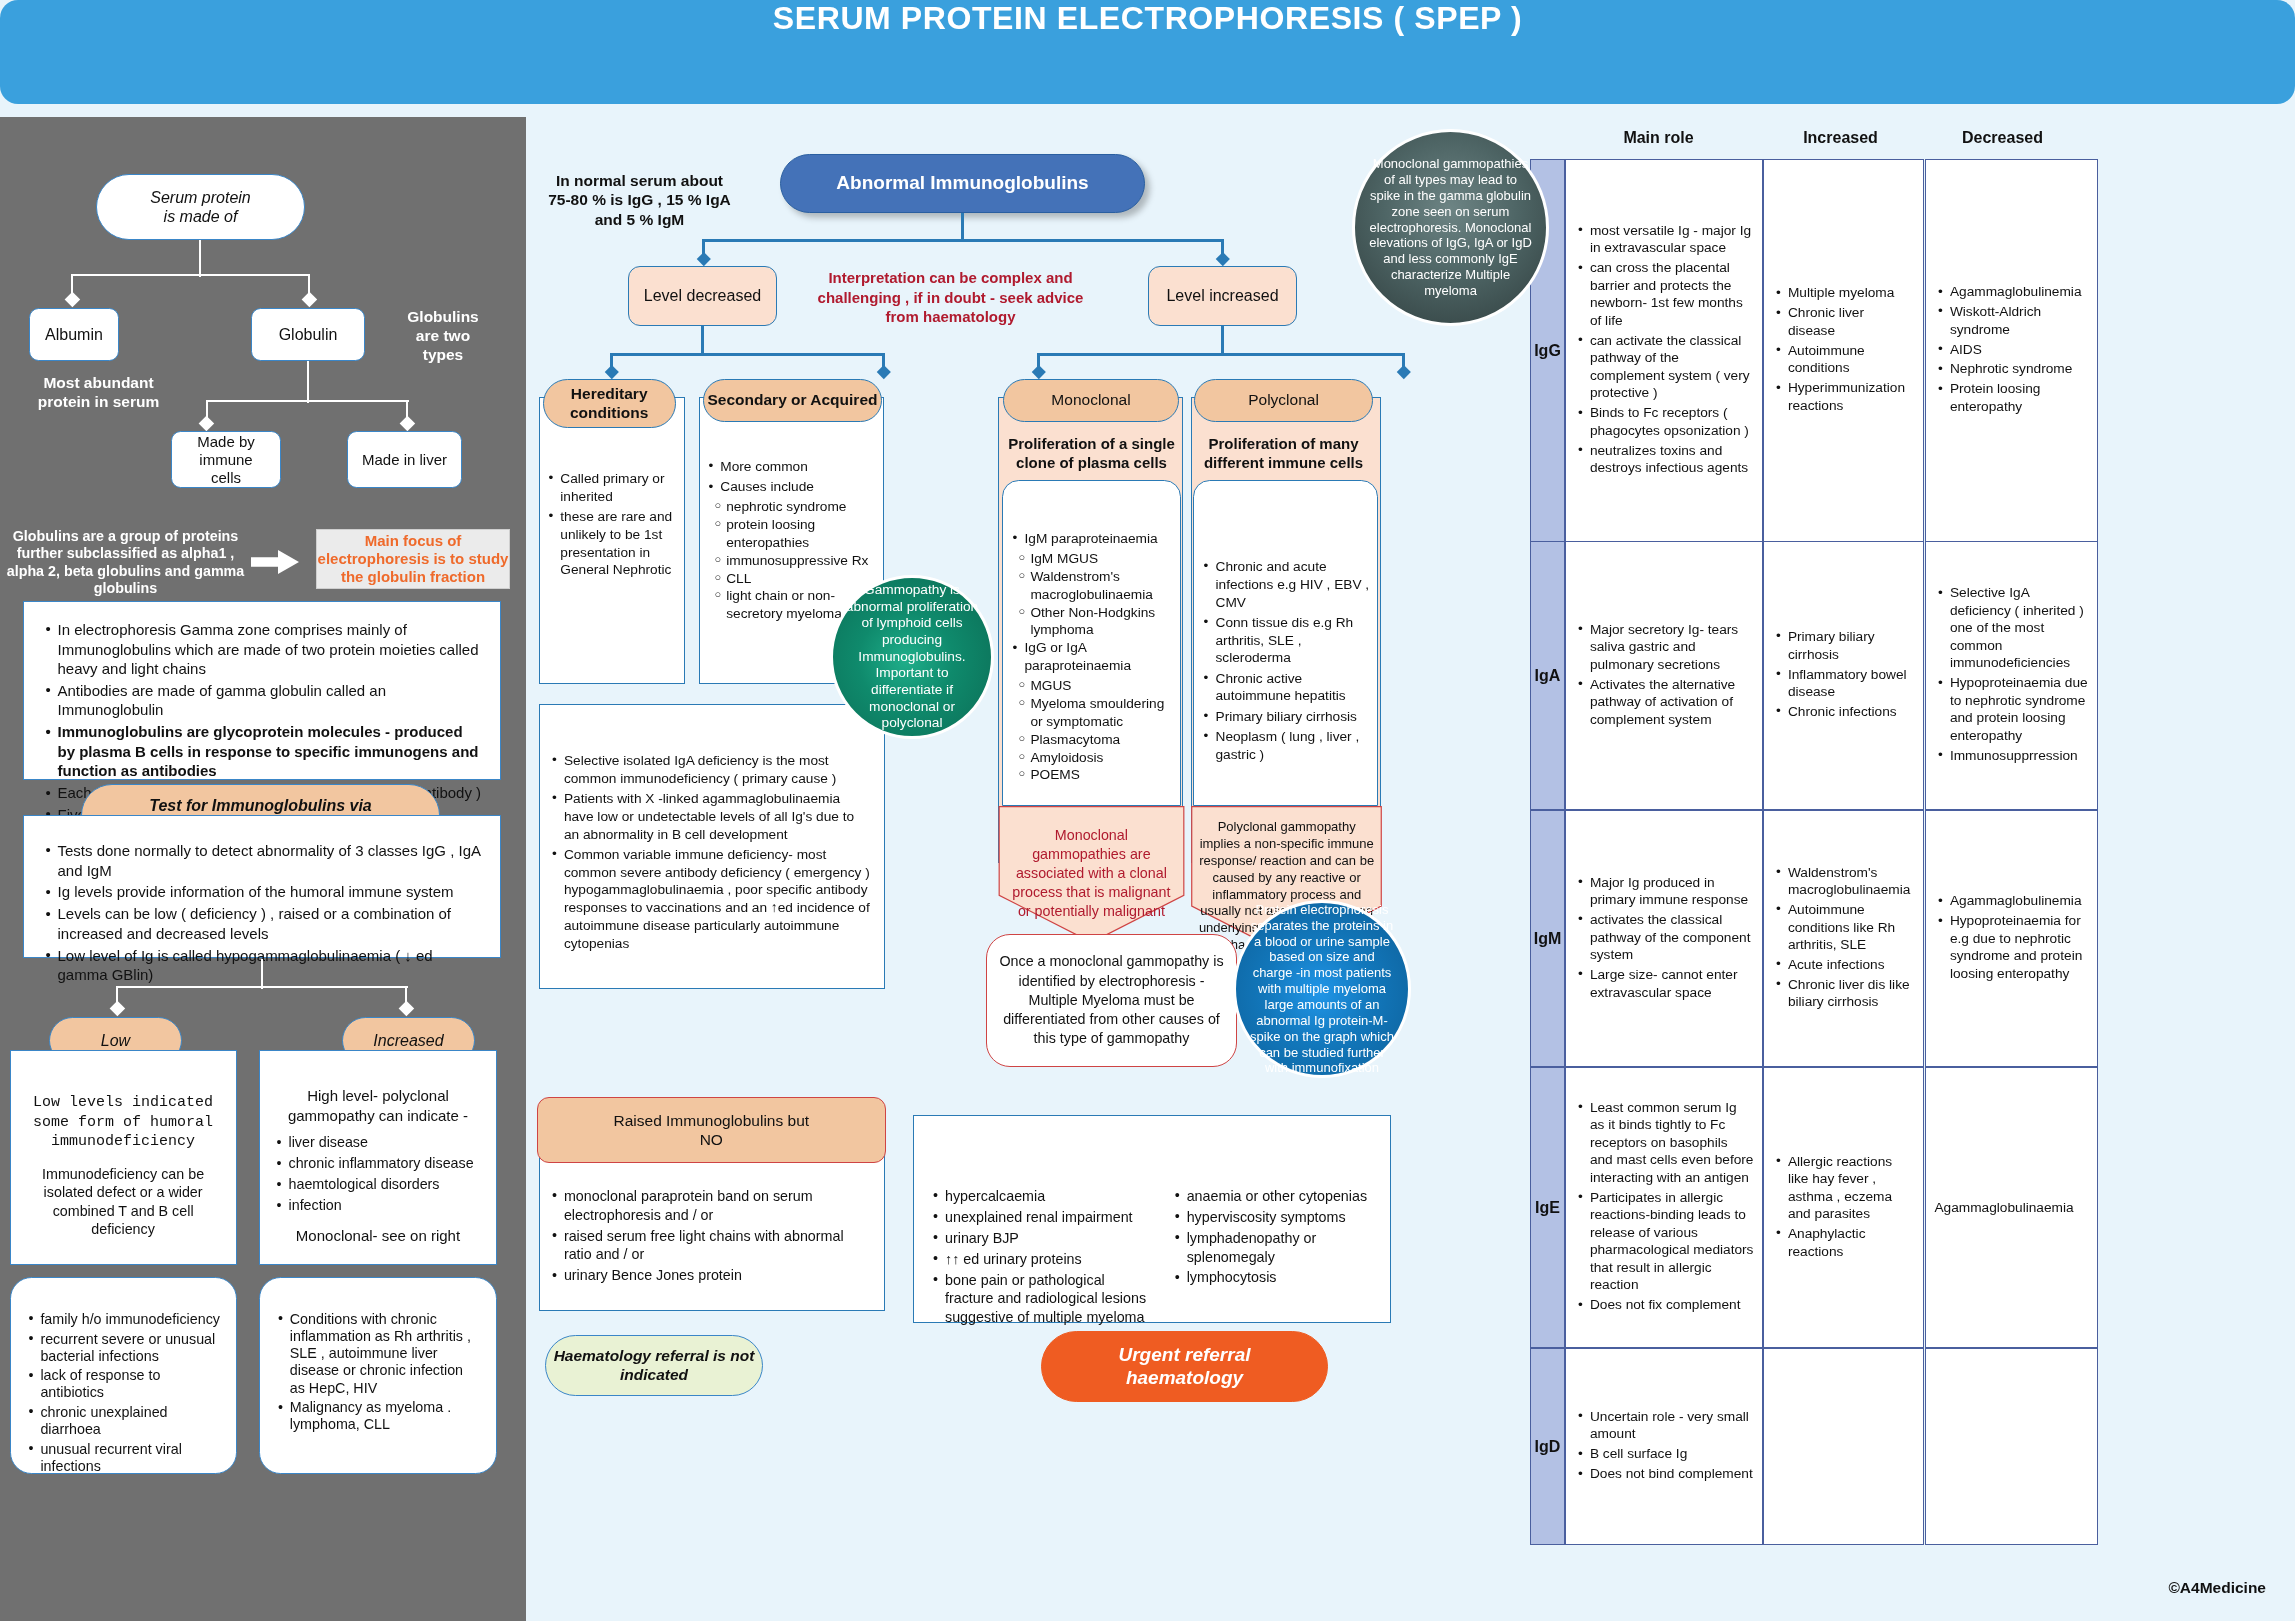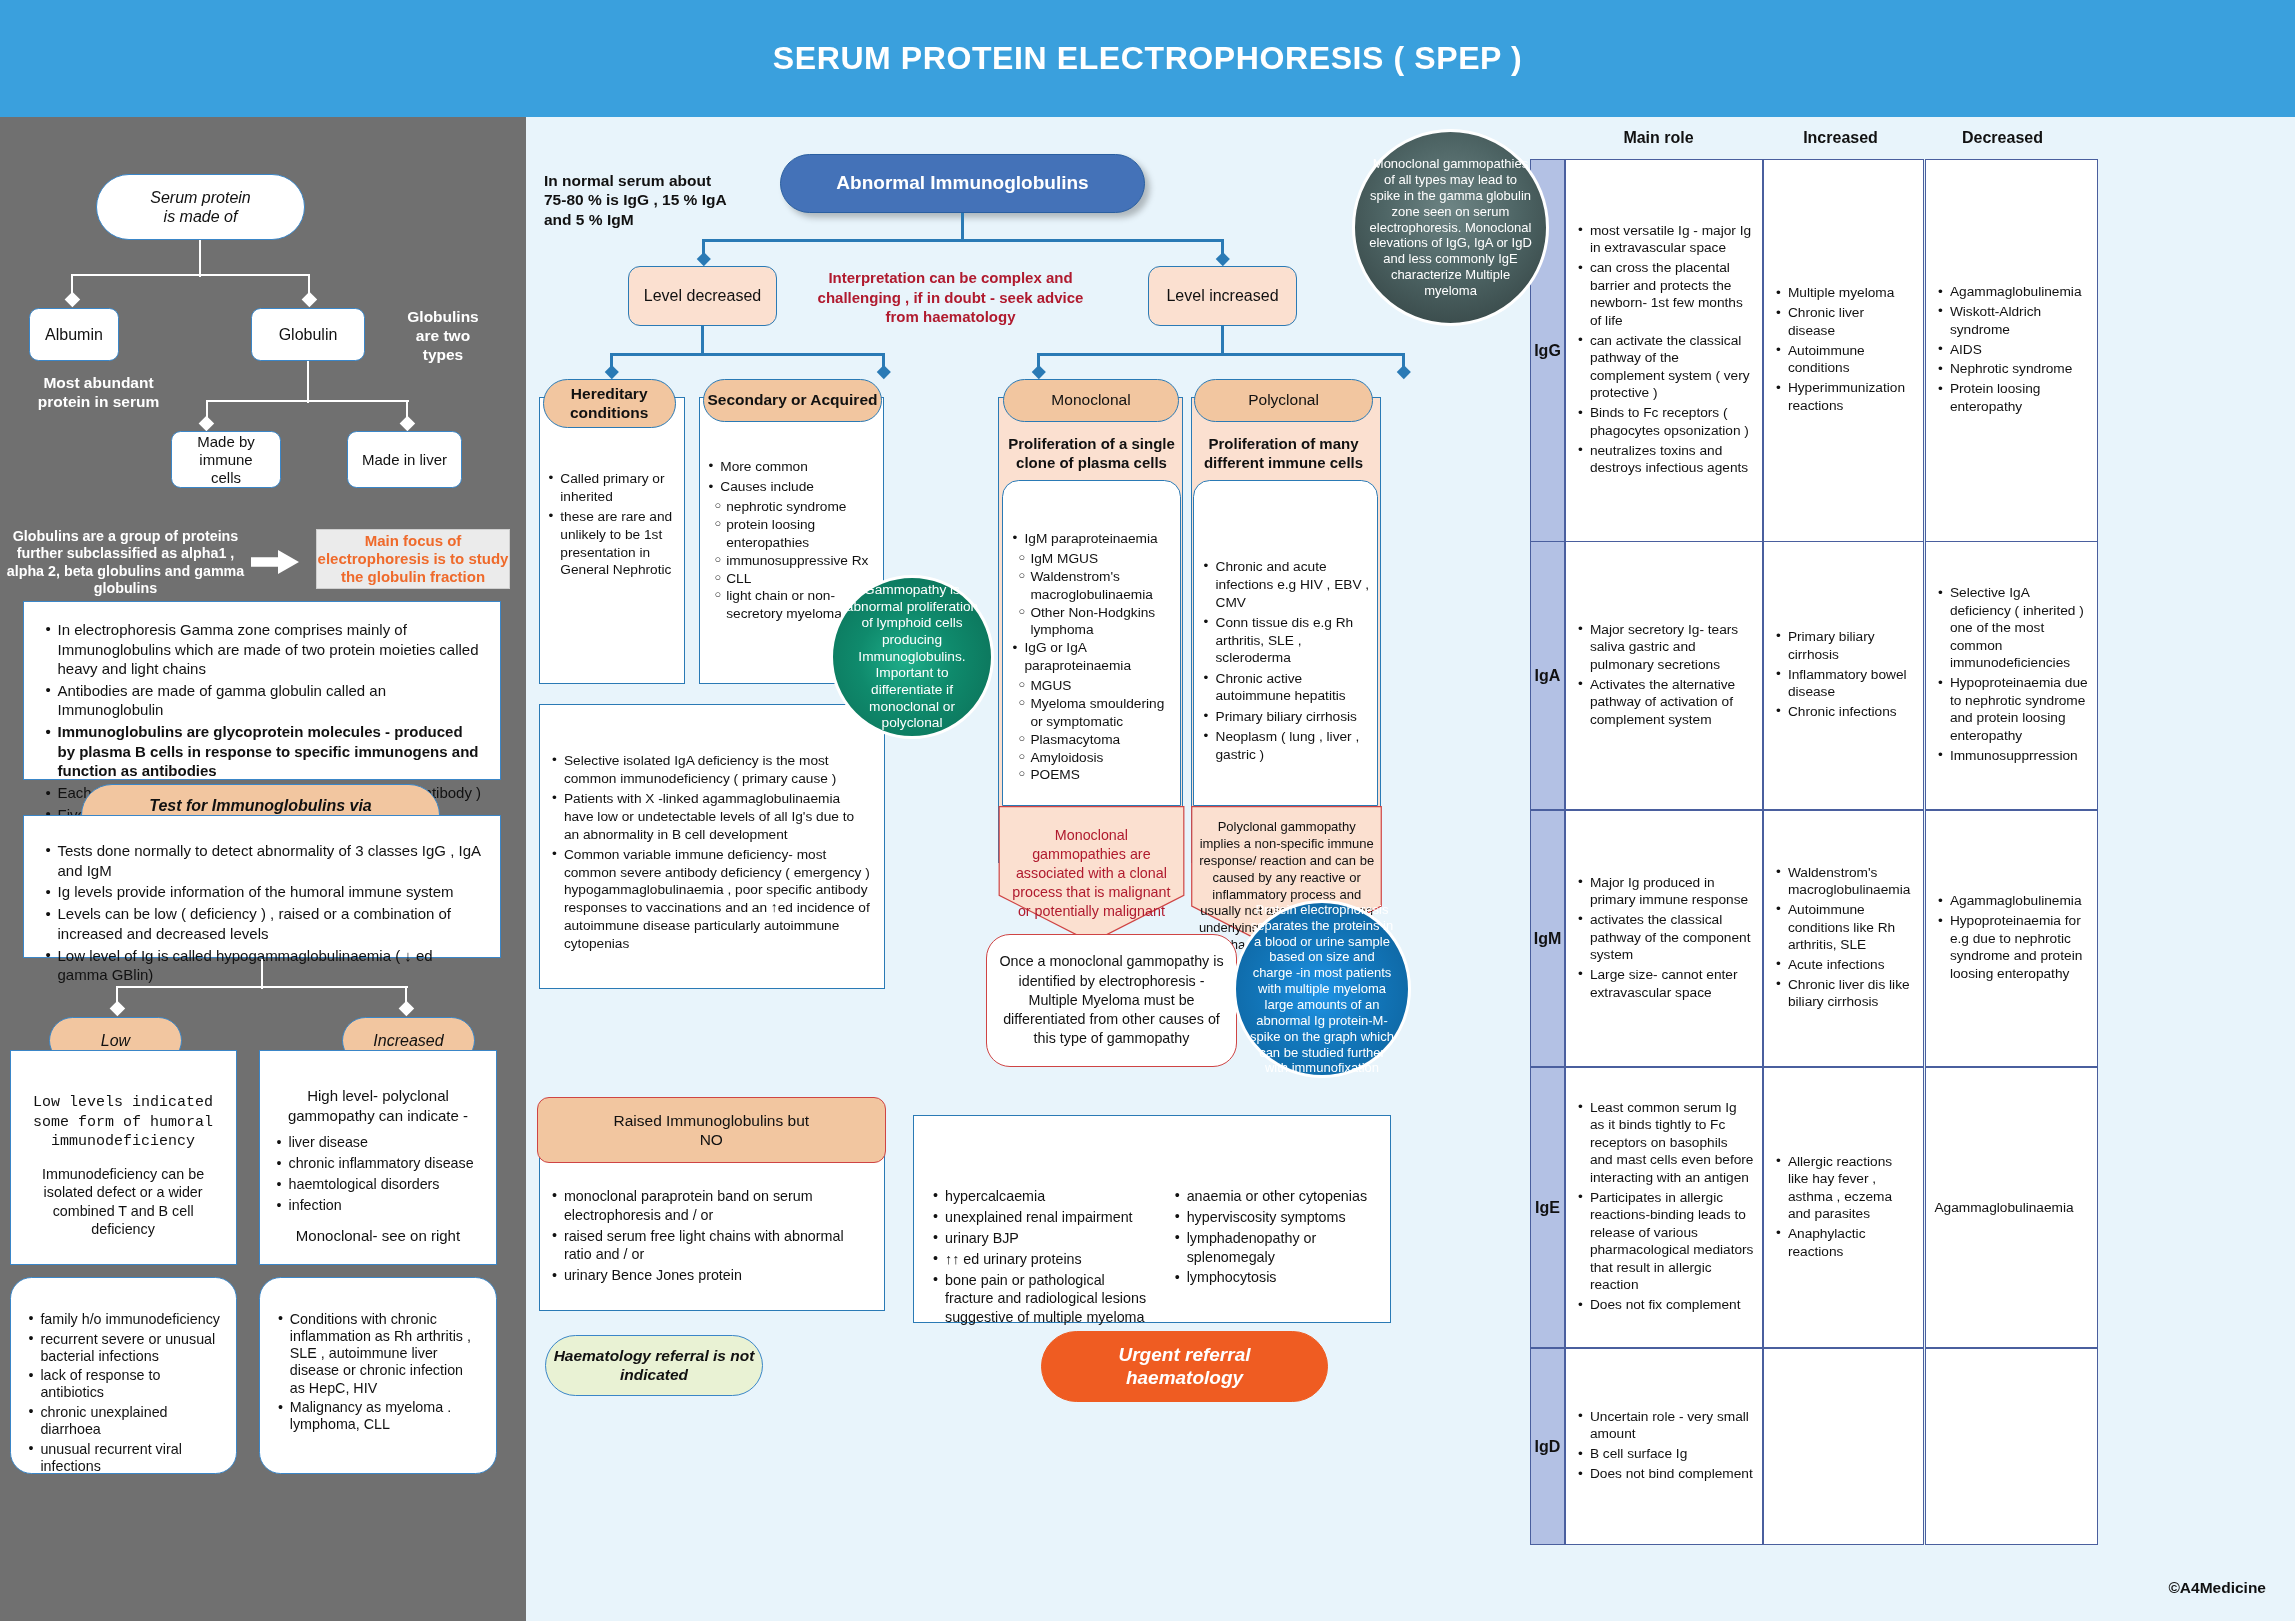--- a/index.html
+++ b/index.html
@@ -6,23 +6,23 @@
   html, body { width: 2295px; height: 1621px; }
   body {
     font-family: "Liberation Sans", sans-serif;
     background: #e8f4fb;
     position: relative;
     overflow: hidden;
   }
 
   
   #header {
-    position: absolute; left: 0; top: 0; width: 2295px; height: 117px;
+    position: absolute; left: 0; top: 0; width: 2295px; height: 104px;
     background: #3aa0dd;
-    display: flex; align-items: center; justify-content: center;
+    display: flex; align-items: flex-start; justify-content: center; border-radius: 18px;
   }
   #header-title {
     color: #ffffff; font-size: 32px; font-weight: bold;
     letter-spacing: 0.6px;
   }
 
   
   #left-panel {
     position: absolute; left: 0; top: 117px; width: 526px; height: 1504px;
     background: #707070;
@@ -227,21 +227,21 @@
   <div class="rrect" style="left:259px; top:1160px; width:238px; height:197px; border-radius:21.5px; align-items:flex-start; justify-content:flex-start; padding:33px 14.3px; text-align:left;">
     <ul class="bl" style="font-size:14.3px;" id="left-inccause-list">
         <li>Conditions with chronic inflammation as Rh arthritis , SLE , autoimmune liver disease or chronic infection as HepC, HIV</li>
         <li>Malignancy as myeloma . lymphoma, CLL</li>
       </ul>
   </div>
 </div>
 
 <div id="mid">
 
-  <div style="position:absolute; left:18px; top:54px; width:191px; font-size:15.5px; font-weight:bold; color:#111; line-height:1.25;">In normal serum  about 75-80 % is IgG , 15 % IgA and 5 % IgM</div>
+  <div style="position:absolute; left:18px; top:54px; width:191px; font-size:15.5px; font-weight:bold; text-align:center; color:#111; line-height:1.25;">In normal serum  about 75-80 % is IgG , 15 % IgA and 5 % IgM</div>
 
   <div class="bluepill" style="left:254px; top:37px; width:365px; height:59px; font-size:19px;">Abnormal Immunoglobulins</div>
 
   <div class="bconn" style="left:435px; top:96px; width:3px; height:29px;"></div>
   <div class="bconn" style="left:176px; top:122px; width:521px; height:3px;"></div>
   <div class="bconn" style="left:176px; top:122px; width:3px; height:19px;"></div>
   <div class="bconn" style="left:695px; top:122px; width:3px; height:19px;"></div>
   <div class="bdiamond" style="left:173px; top:137px;"></div>
   <div class="bdiamond" style="left:692px; top:137px;"></div>
 

